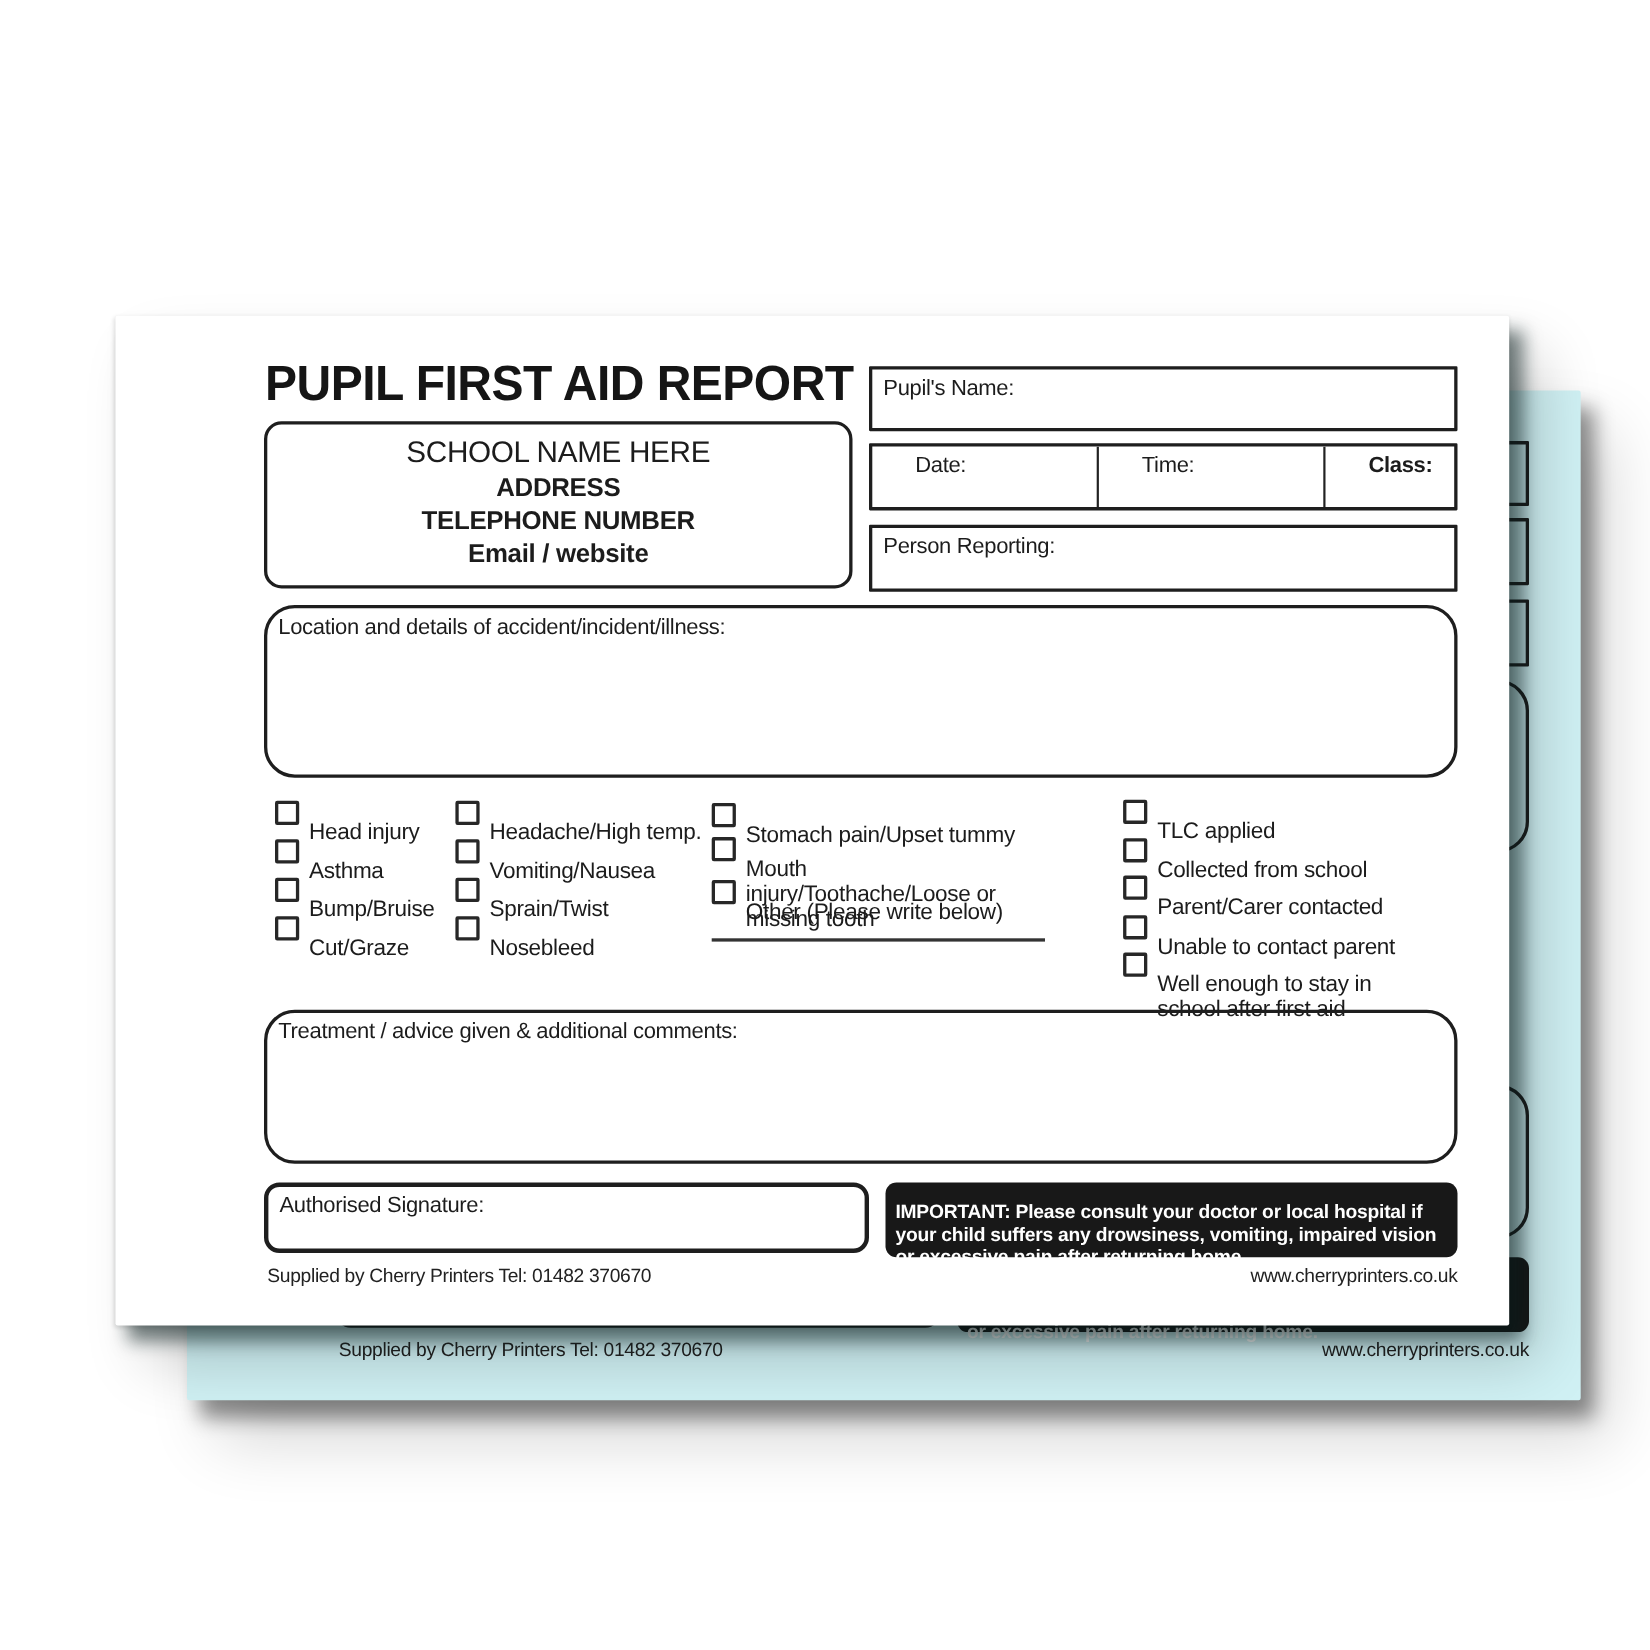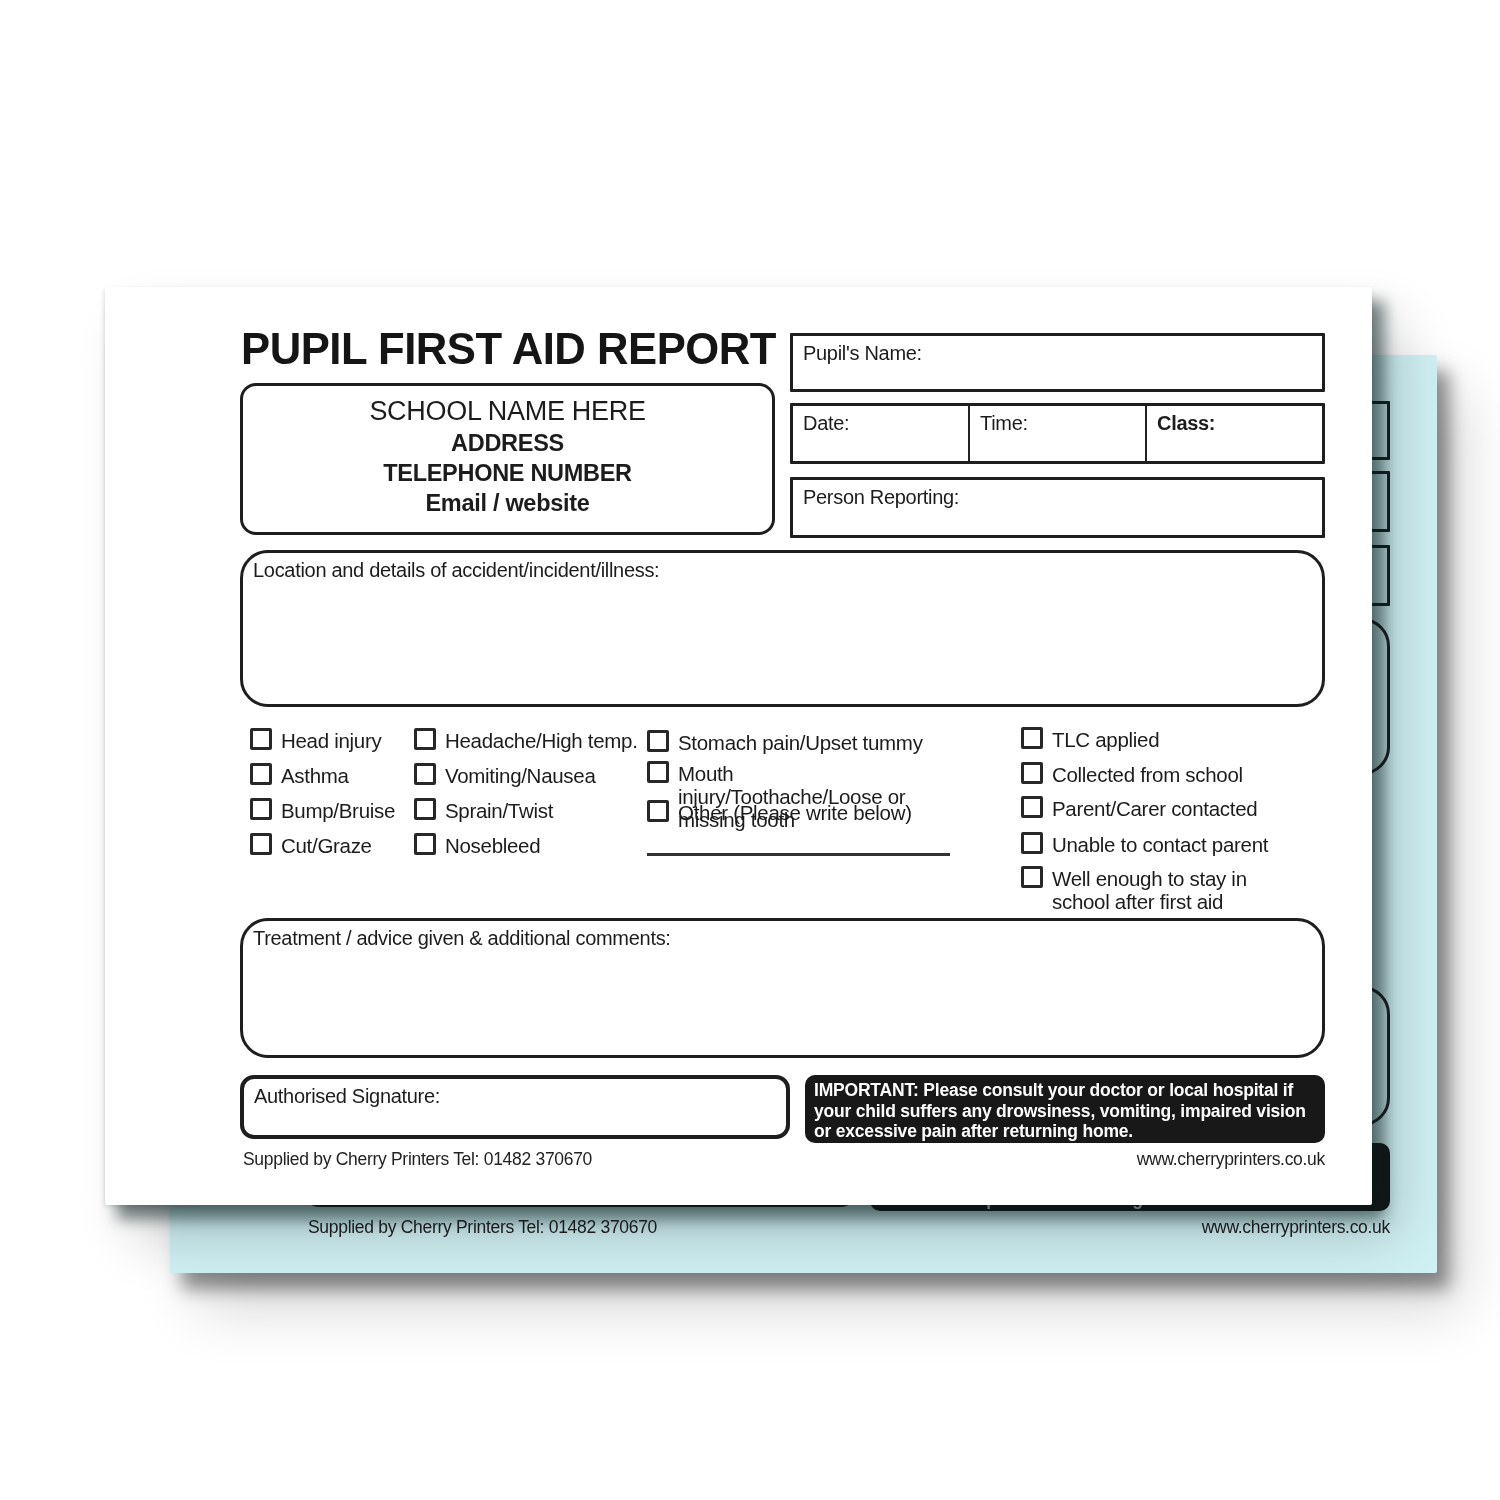--- a/index.html
+++ b/index.html
@@ -37,33 +37,33 @@
   .fbox{position:absolute;border:3px solid #1e1e1e;border-radius:1px;background:transparent;}
   .big-radius{border-radius:28px;}
 
   .lab{font-size:20px;line-height:23px;letter-spacing:-.3px;color:#1c1c1c;padding:6px 10px;display:block;}
 
   .school-box{left:135px;top:96px;width:535px;height:152px;border-radius:16px;text-align:center;padding-top:9px;}
   .school-l1{font-size:27px;font-weight:normal;line-height:33px;letter-spacing:-.3px;}
   .school-l2{font-size:23.5px;font-weight:bold;line-height:30px;letter-spacing:-.3px;}
 
   .dtc{display:flex;overflow:hidden;}
-  .dtc-cell{flex:0 0 177px;border-right:2.5px solid #222;}
+  .dtc-cell{flex:0 0 177px;border-right:2.5px solid #222;margin-left:29px;}
   .dtc-cell:last-child{flex:1 1 auto;border-right:none;font-weight:bold;}
 
   .chk{position:absolute;display:flex;align-items:flex-start;}
   .cb{width:22px;height:22px;border:3px solid #272727;border-radius:2px;flex:none;background:transparent;}
-  .cl{margin-left:9px;font-size:20.5px;line-height:23px;padding-top:1px;letter-spacing:-.3px;}
+  .cl{margin-left:9px;font-size:20.5px;line-height:23px;padding-top:1px;letter-spacing:-.3px;margin-top:16px;}
 
   .write-line{position:absolute;border-top:3px solid #333;height:0;}
 
   .notice{
     position:absolute;left:700px;top:788px;width:520px;height:68px;
     background:var(--notice-bg);color:var(--notice-text);
-    border-radius:10px;padding:5px 9px;
+    border-radius:10px;padding:16px 9px;
     font-size:17.5px;font-weight:bold;line-height:20.5px;letter-spacing:-.2px;
   }
 
   .footer{
     position:absolute;left:138px;top:862px;width:1082px;
     display:flex;justify-content:space-between;
     font-size:17.5px;letter-spacing:-.3px;color:#222;
   }
 </style>
 </head>

